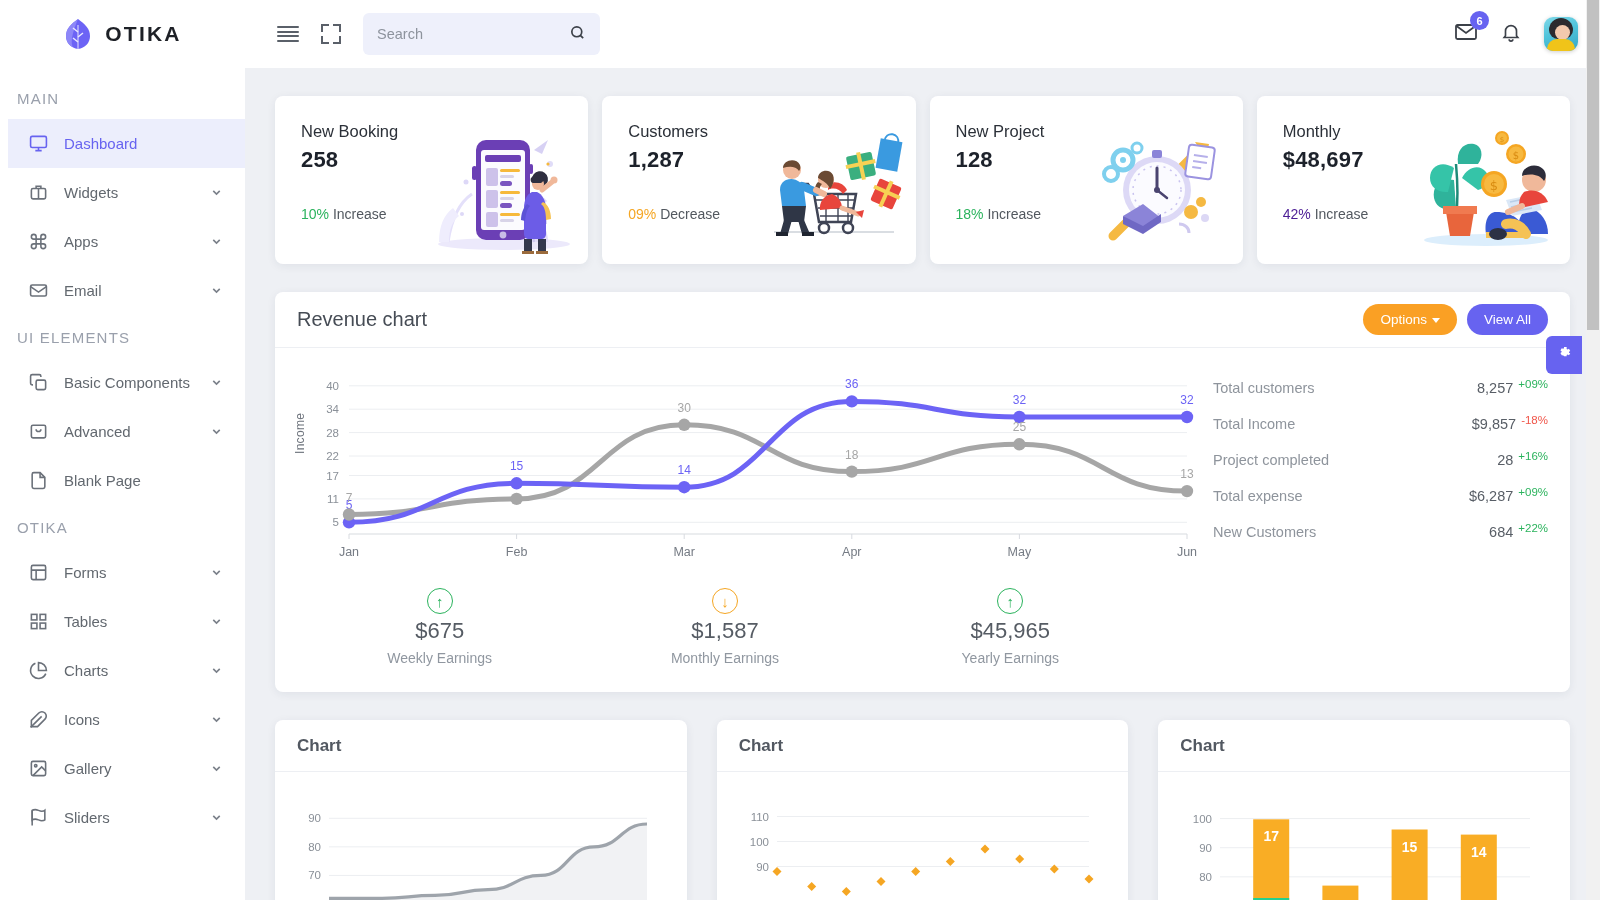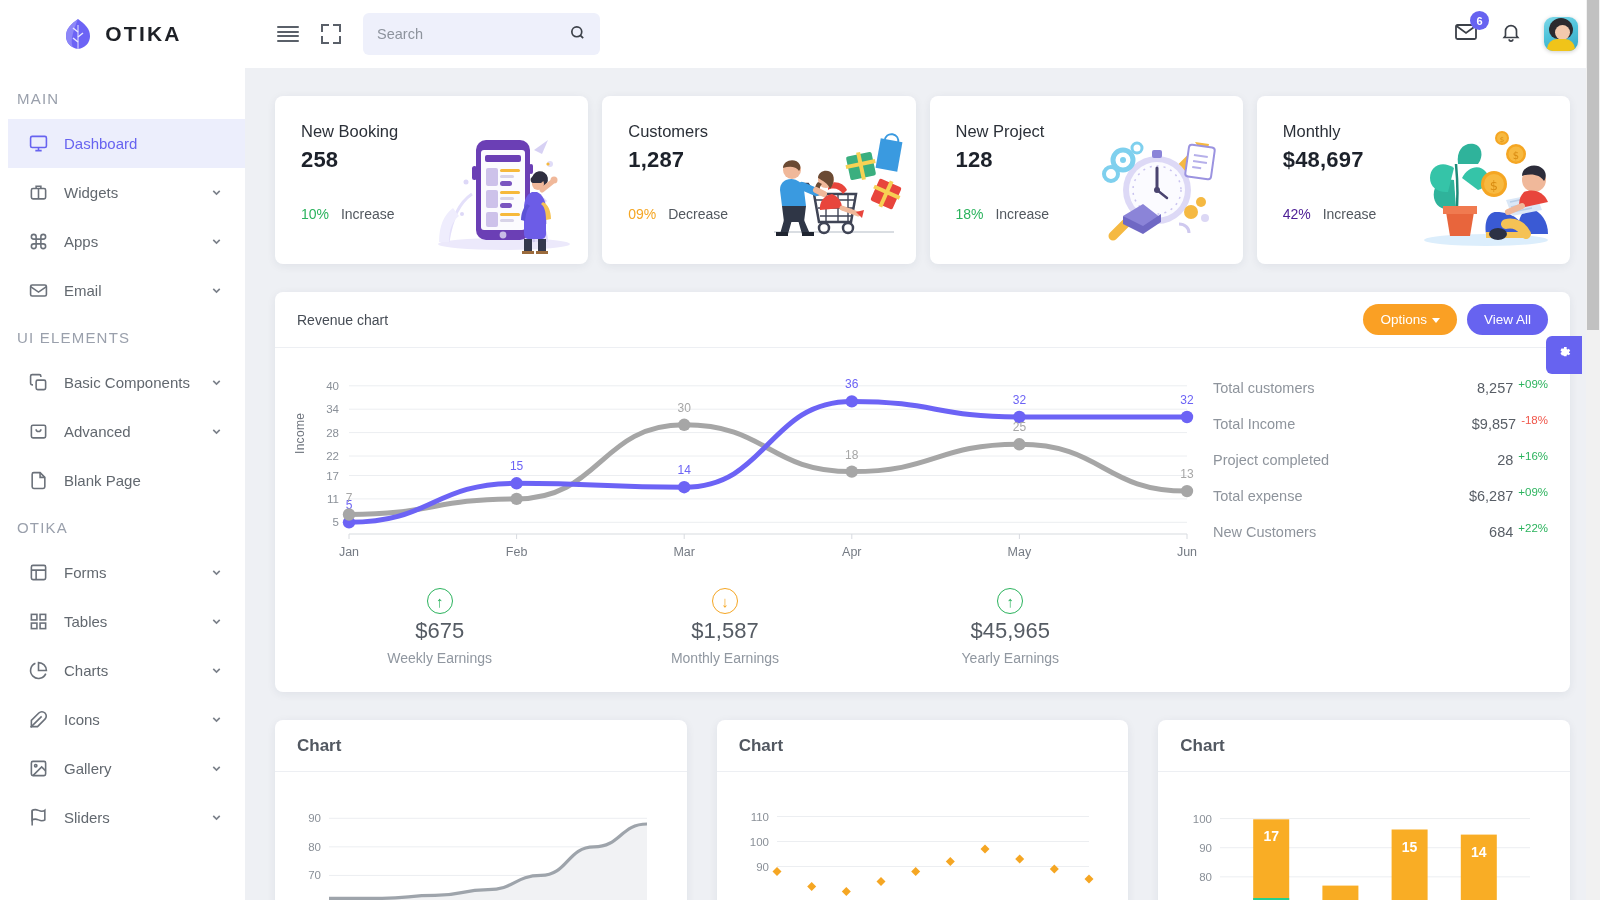--- a/index.html
+++ b/index.html
@@ -107,32 +107,32 @@
   }
   .cards-row { display: flex; gap: 14px; }
   .stat-card {
     flex: 1; height: 168px; background: #fff; border-radius: 8px;
     box-shadow: 0 2px 10px rgba(32,43,71,.07);
     padding: 26px 0 0 26px; position: relative; overflow: hidden;
   }
   .stat-title { font-size: 16.5px; color: #2b3038; margin-bottom: 6px; }
   .stat-value { font-size: 22px; font-weight: 700; color: #1d222b; letter-spacing: .2px;}
   .stat-delta { position: absolute; bottom: 42px; left: 26px; font-size: 14px; color: #52585f; }
-  .stat-delta b { font-weight: 400; margin-left: 8px; }
+  .stat-delta b { font-weight: 400; }
   .stat-art { position: absolute; right: 8px; bottom: 10px; width: 152px; height: 130px; }
 
   .panel {
     margin-top: 28px; background: #fff; border-radius: 8px;
     box-shadow: 0 2px 10px rgba(32,43,71,.07);
   }
   .panel-head {
     height: 56px; display: flex; align-items: center; padding: 0 22px;
     border-bottom: 1px solid #edeff3; position: relative;
   }
-  .panel-title { font-size: 14px; color: #464c55; }
+  .panel-title { font-size: 20px; color: #464c55; }
   .panel-actions { margin-left: auto; display: flex; gap: 10px; }
   .btn {
     border: none; border-radius: 18px; padding: 8px 17px; font-size: 13.5px;
     color: #fff; cursor: pointer; font-family: "Liberation Sans", sans-serif;
   }
   .btn.orange { background: #faa024; }
   .btn.purple { background: #6763f0; }
   .caret { display:inline-block; border-left:4px solid transparent; border-right:4px solid transparent;
     border-top:5px solid #fff; margin-left:5px; vertical-align:middle; }
 

